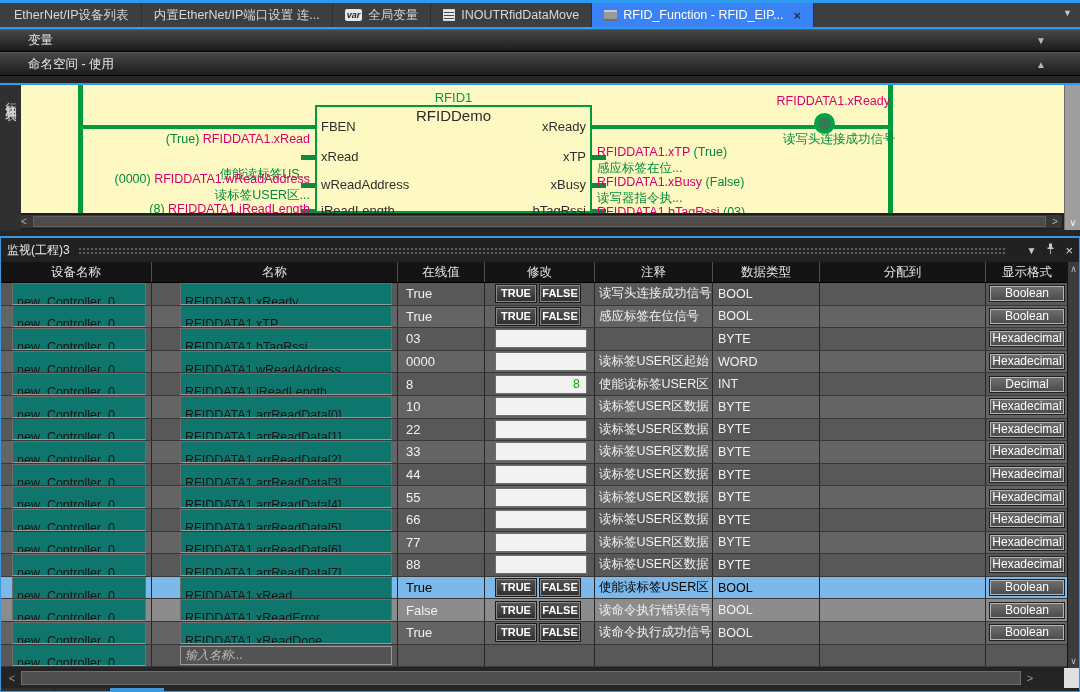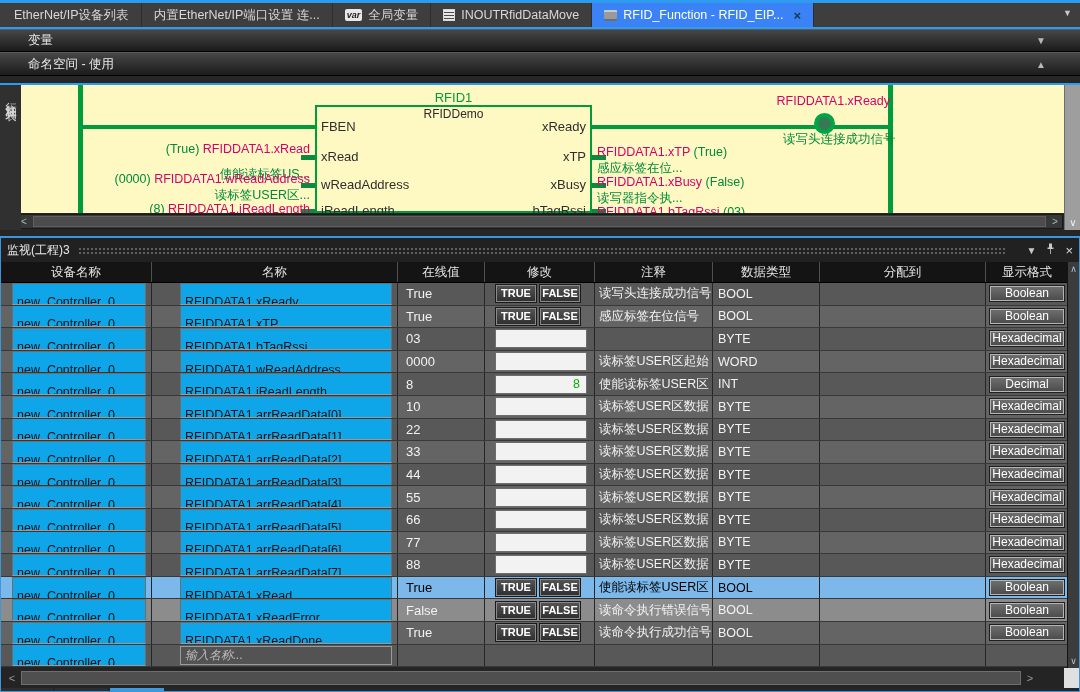--- a/index.html
+++ b/index.html
@@ -27,21 +27,21 @@
   .tri{margin-left:auto;margin-right:34px;font-size:10px;color:#b8b8b8;}
 
   
   .ladder-wrap{position:absolute;left:0;top:83px;width:1080px;height:147px;border-top:2px solid #2d9bf0;background:#262626;}
   .ladder-canvas{position:absolute;left:0;top:0;width:1064px;height:128px;background:#fef9c3;overflow:hidden;}
   .side-tab{position:absolute;left:0;top:0;width:21px;height:145px;background:#303030;z-index:5;display:flex;justify-content:center;padding-top:8px;}
   .side-tab span{writing-mode:vertical-rl;color:#d8d8d8;font-size:11.5px;letter-spacing:2px;}
   .rail{position:absolute;top:0;width:5px;height:128px;background:#009b3c;}
   .hline{position:absolute;height:4px;background:#009b3c;}
   .fb-box{position:absolute;left:315px;top:20px;width:277px;height:108px;border:2px solid #009b3c;}
-  .fb-type{position:absolute;left:315px;top:22px;width:277px;text-align:center;color:#2b2b2b;font-size:12px;}
+  .fb-type{position:absolute;left:315px;top:22px;width:277px;text-align:center;color:#2b2b2b;font-size:15px;}
   .fb-instance{position:absolute;left:315px;top:5px;width:277px;text-align:center;color:#009b3c;font-size:13px;}
   .pin-label{position:absolute;color:#2e2e2e;font-size:13px;height:16px;line-height:16px;}
   .pin-in{left:321px;text-align:center;}
   .pin-out{left:315px;width:271px;text-align:right;}
   .stub{position:absolute;width:14px;height:5px;background:#0d8a40;}
   .coil{position:absolute;left:814px;top:28px;width:21px;height:21px;border:4px solid #00a546;border-radius:50%;background:#357955;}
   .ann{position:absolute;font-size:12.5px;white-space:nowrap;line-height:14px;}
   .ann-val{color:#008a3a;}
   .ann-var{color:#d6006d;}
   .ann-comment{color:#008a3a;}
@@ -62,21 +62,21 @@
   .wt-icon{color:#c8c8c8;margin-left:10px;font-size:10px;}
   .wt-close{font-size:13px;color:#d8d8d8;margin-left:10px;}
   .watch-header{display:grid;grid-template-columns:151px 246px 87px 110px 118px 107px 166px 83px;width:1068px;height:21px;background:#141414;border-bottom:1px solid #000;}
   .hcell{display:flex;align-items:center;justify-content:center;color:#e5e5e5;font-size:12.5px;border-right:1px solid #4f4f4f;overflow:hidden;white-space:nowrap;}
   .watch-body{width:1068px;height:385px;overflow:hidden;}
   .wrow{display:grid;grid-template-columns:151px 246px 87px 110px 118px 107px 166px 83px;height:22.6px;background:#585858;border-bottom:1px solid #383838;}
   .wrow.even{background:#646464;}
   .wrow.light{background:#8c8c8c;}
   .wrow.selected{background:#7cb9ea;}
   .cell{display:flex;align-items:center;border-right:1px solid #262626;overflow:hidden;}
-  .white-box{background:#0ea5e9;border:1px solid #6e6e6e;border-bottom-color:#9a9a9a;color:#141414;font-size:12.5px;height:19px;line-height:17px;padding:10px 4px;overflow:hidden;white-space:nowrap;}
+  .white-box{background:#0f766e;border:1px solid #6e6e6e;border-bottom-color:#9a9a9a;color:#141414;font-size:12.5px;height:19px;line-height:17px;padding:10px 4px;overflow:hidden;white-space:nowrap;}
   .c-device{padding-left:11px;}
   .c-device .white-box{width:134px;}
   .c-name .white-box{margin-left:28px;width:212px;}
   .name-placeholder{margin-left:28px;width:212px;height:19px;border:1px solid #9a9a9a;background:#535353;color:#bdbdbd;font-size:12px;font-style:italic;line-height:17px;padding:0 4px;overflow:hidden;white-space:nowrap;}
   .c-online{padding-left:8px;color:#f2f2f2;font-size:13px;white-space:nowrap;}
   .c-modify{padding-left:10px;gap:2px;}
   .tfbtn{width:42px;height:19px;background:linear-gradient(#555,#2e2e2e);border:1px solid #1a1a1a;box-shadow:inset 0 0 0 1px #8a8a8a;color:#fff;font-weight:bold;font-size:11px;text-align:center;line-height:17px;overflow:hidden;}
   .modify-box{width:92px;height:19px;background:#f2f2f2;border:1px solid #6e6e6e;color:#00b400;font-size:12.5px;text-align:right;line-height:17px;padding:0 6px;}
   .c-comment{padding-left:4px;color:#f2f2f2;font-size:12.5px;white-space:nowrap;}
   .c-type{padding-left:5px;color:#f2f2f2;font-size:12.5px;white-space:nowrap;}
@@ -157,21 +157,21 @@
           <div class="stub" style="left: 592px; top: 70px;"></div>
           <div class="pin-label pin-out" style="top: 92px;">xBusy</div>
           <div class="stub" style="left: 592px; top: 98px;"></div>
           <div class="pin-label pin-out" style="top: 118px;">bTagRssi</div>
           <div class="stub" style="left: 592px; top: 124px;"></div>
         </div>
       <div class="coil"></div>
       <div class="coil-var">RFIDDATA1.xReady</div>
       <div class="coil-comment">读写头连接成功信号</div>
       <div id="ann-left">
-          <div class="ann" style="top: 57px; right: 754px; margin-left: 30px;"><span class="ann-val">(True)</span> <span class="ann-var">RFIDDATA1.xRead</span></div>
+          <div class="ann" style="top: 47px; right: 754px; margin-left: 30px;"><span class="ann-val">(True)</span> <span class="ann-var">RFIDDATA1.xRead</span></div>
           <div class="ann" style="top: 73px; right: 754px; margin-top: 9px;"><span class="ann-comment">使能读标签US...</span></div>
           <div class="ann" style="top: 87px; right: 754px;"><span class="ann-val">(0000)</span> <span class="ann-var">RFIDDATA1.wReadAddress</span></div>
           <div class="ann" style="top: 103px; right: 754px;"><span class="ann-comment">读标签USER区...</span></div>
           <div class="ann" style="top: 117px; right: 754px;"><span class="ann-val">(8)</span> <span class="ann-var">RFIDDATA1.iReadLength</span></div>
         </div>
       <div id="ann-right">
           <div class="ann" style="top: 60px; left: 597px;"><span class="ann-var">RFIDDATA1.xTP</span> <span class="ann-val">(True)</span></div>
           <div class="ann" style="top: 76px; left: 597px;"><span class="ann-comment">感应标签在位...</span></div>
           <div class="ann" style="top: 90px; left: 597px;"><span class="ann-var">RFIDDATA1.xBusy</span> <span class="ann-val">(False)</span></div>
           <div class="ann" style="top: 106px; left: 597px;"><span class="ann-comment">读写器指令执...</span></div>

